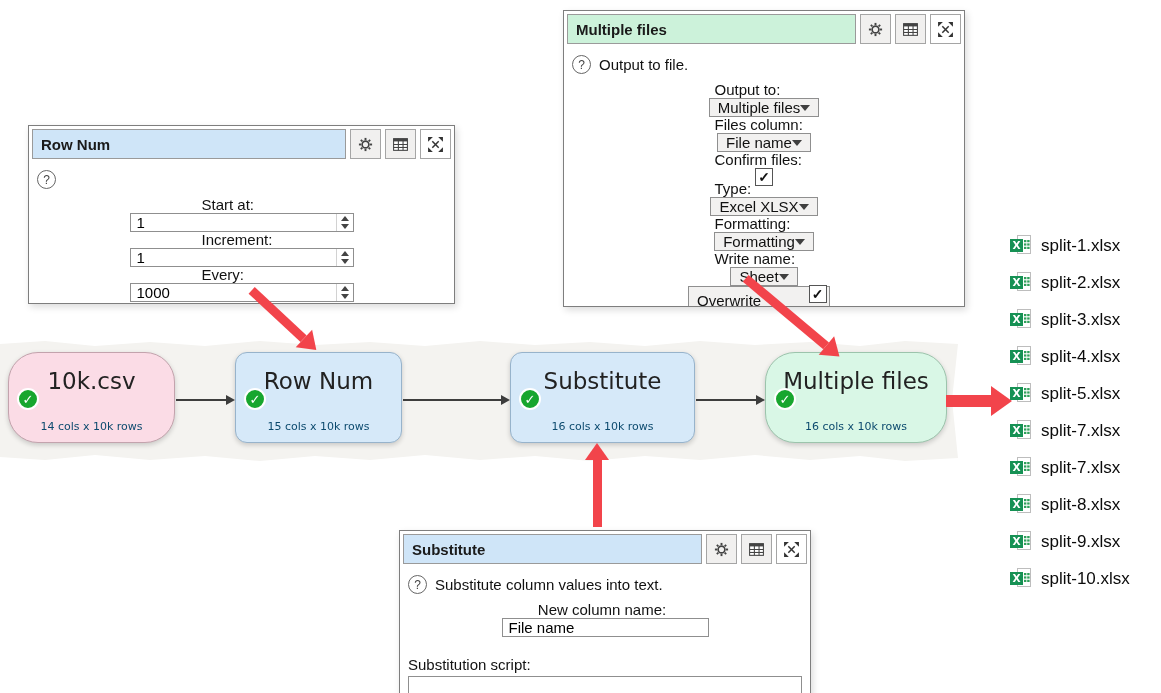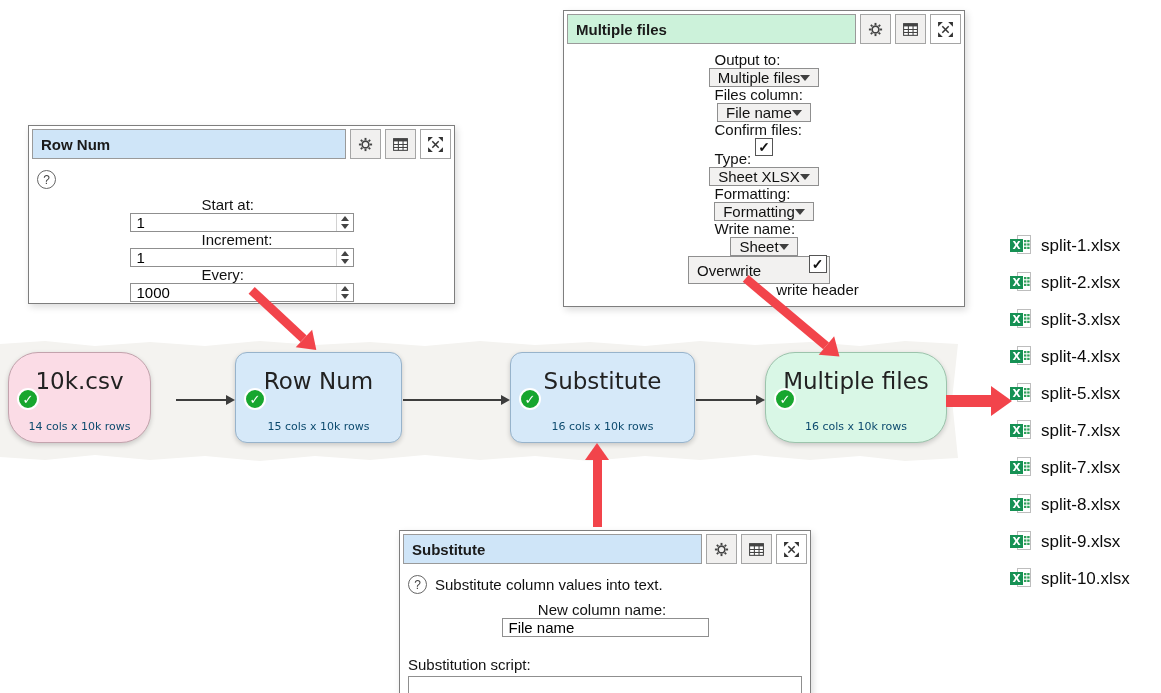--- a/index.html
+++ b/index.html
@@ -117,21 +117,21 @@
               font-size:17px; color:#0b0b0b; }
   .xlicon { flex:none; }
 </style>
 </head>
 <body>
 
 <div class="canvas">
 
   <div class="strip"></div>
 
-  <div class="node pink pill" style="left:8px; width:143px;">
+  <div class="node pink pill" style="left:8px; width:167px;">
     <span class="check"></span>
     <div class="ntitle">10k.csv</div>
     <div class="nsub">14 cols x 10k rows</div>
   </div>
   <div class="node blue" style="left:235px; width:167px;">
     <span class="check"></span>
     <div class="ntitle">Row Num</div>
     <div class="nsub">15 cols x 10k rows</div>
   </div>
   <div class="node blue" style="left:510px; width:185px;">
@@ -451,20 +451,24 @@
             </g>
             <g fill="#333">
               <polygon points="1,1 5.5,1 1,5.5"></polygon>
               <polygon points="15,1 10.5,1 15,5.5"></polygon>
               <polygon points="1,15 5.5,15 1,10.5"></polygon>
               <polygon points="15,15 10.5,15 15,10.5"></polygon>
             </g>
           </svg>
       </div>
     </div>
+    <div class="help-row">
+      <span class="qicon"></span>
+      <span>Output to file.</span>
+    </div>
     <div class="frow">
       <span class="lbl">Output to:</span>
       <div class="dd">
         <span>Multiple files</span>
         <span class="caret"></span>
       </div>
     </div>
     <div class="frow">
       <span class="lbl">Files column:</span>
       <div class="dd">
@@ -472,21 +476,21 @@
         <span class="caret"></span>
       </div>
     </div>
     <div class="frow" style="height:22px;">
       <span class="lbl">Confirm files:</span>
       <span class="cb checked"></span>
     </div>
     <div class="frow">
       <span class="lbl">Type:</span>
       <div class="dd">
-        <span>Sheet XLSX</span>
+        <span>Excel XLSX</span>
         <span class="caret"></span>
       </div>
     </div>
     <div class="frow">
       <span class="lbl">Formatting:</span>
       <div class="dd">
         <span>Formatting</span>
         <span class="caret"></span>
       </div>
     </div>

